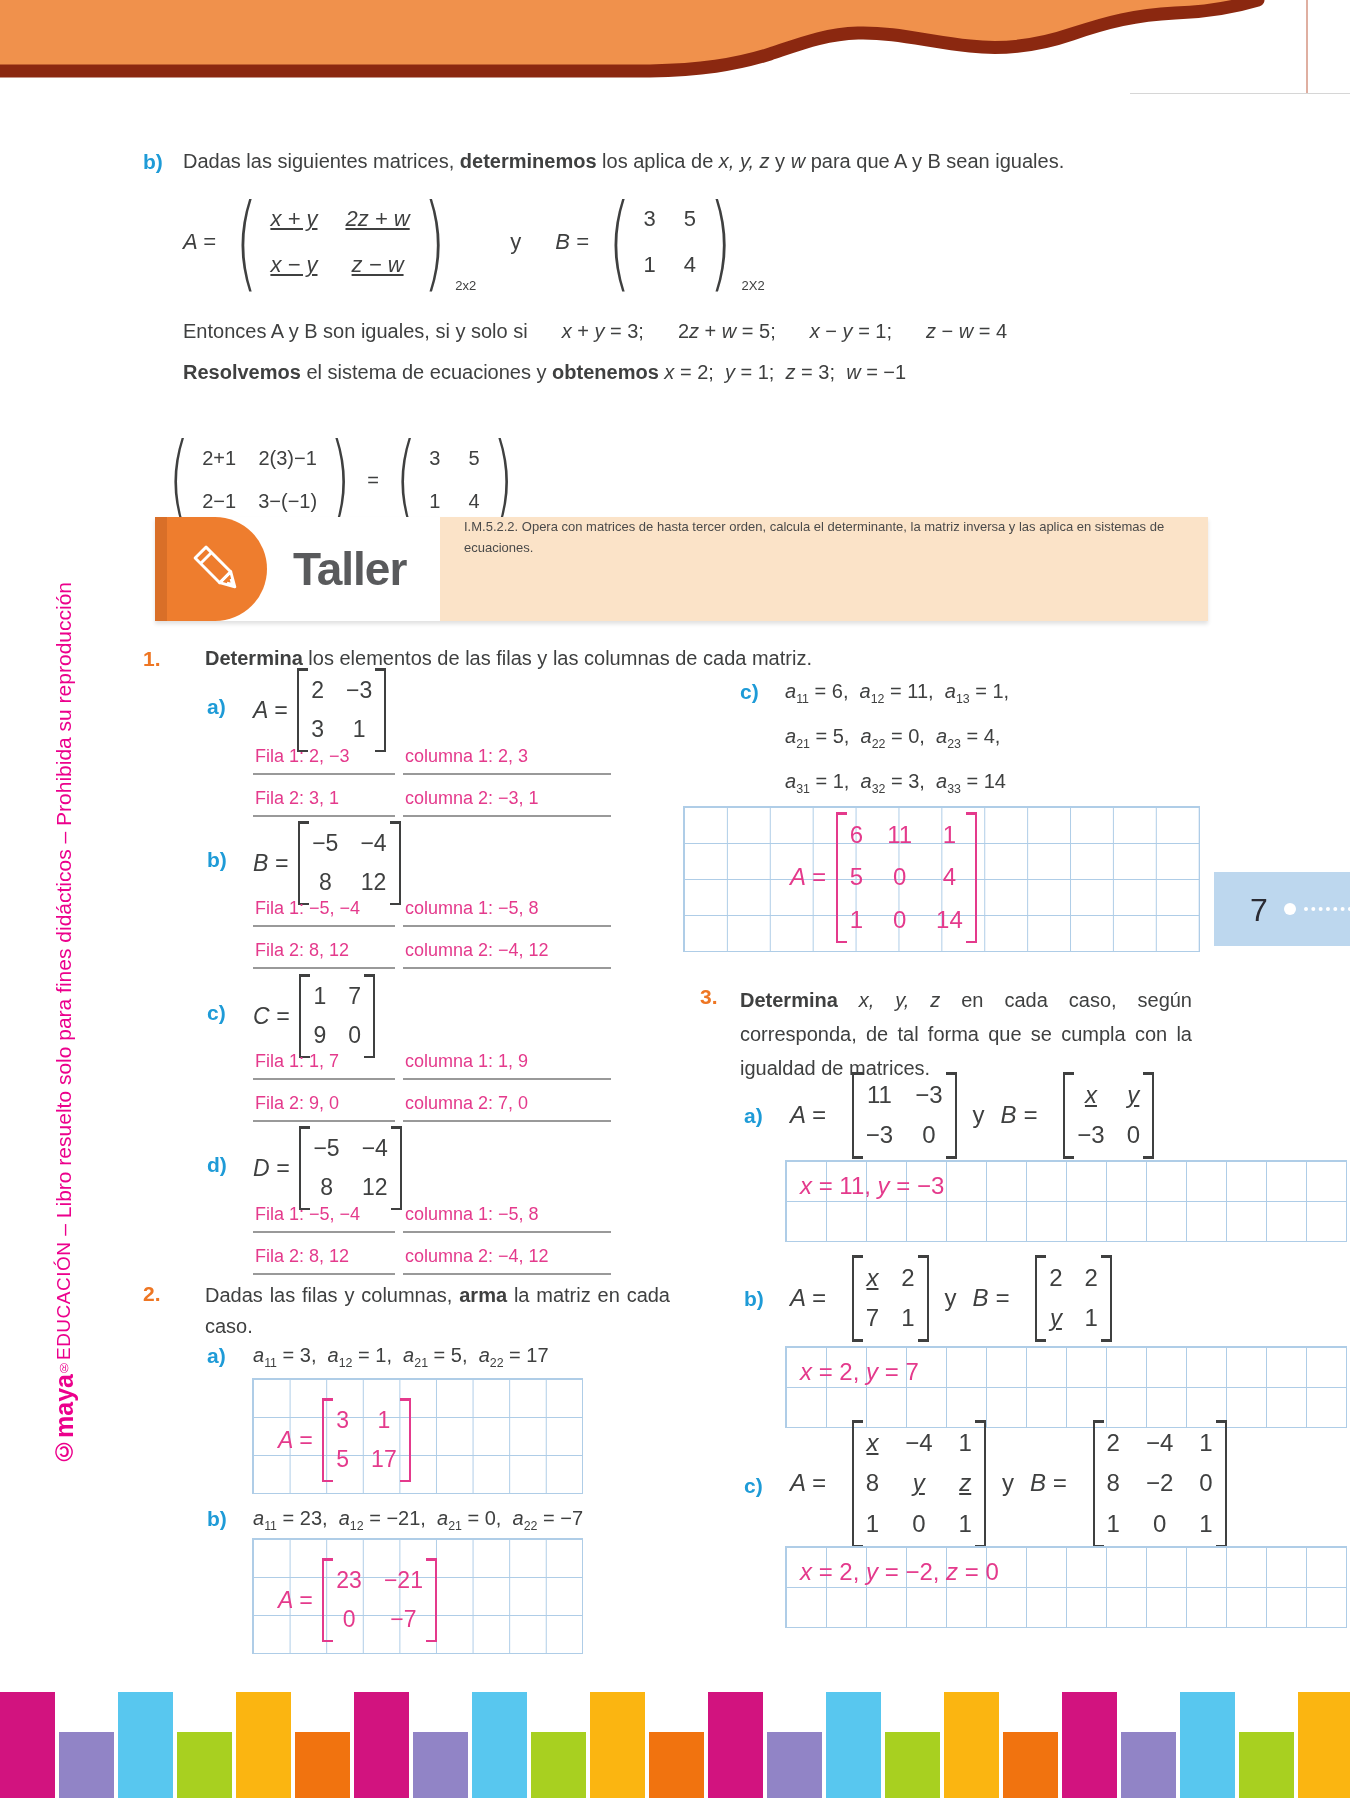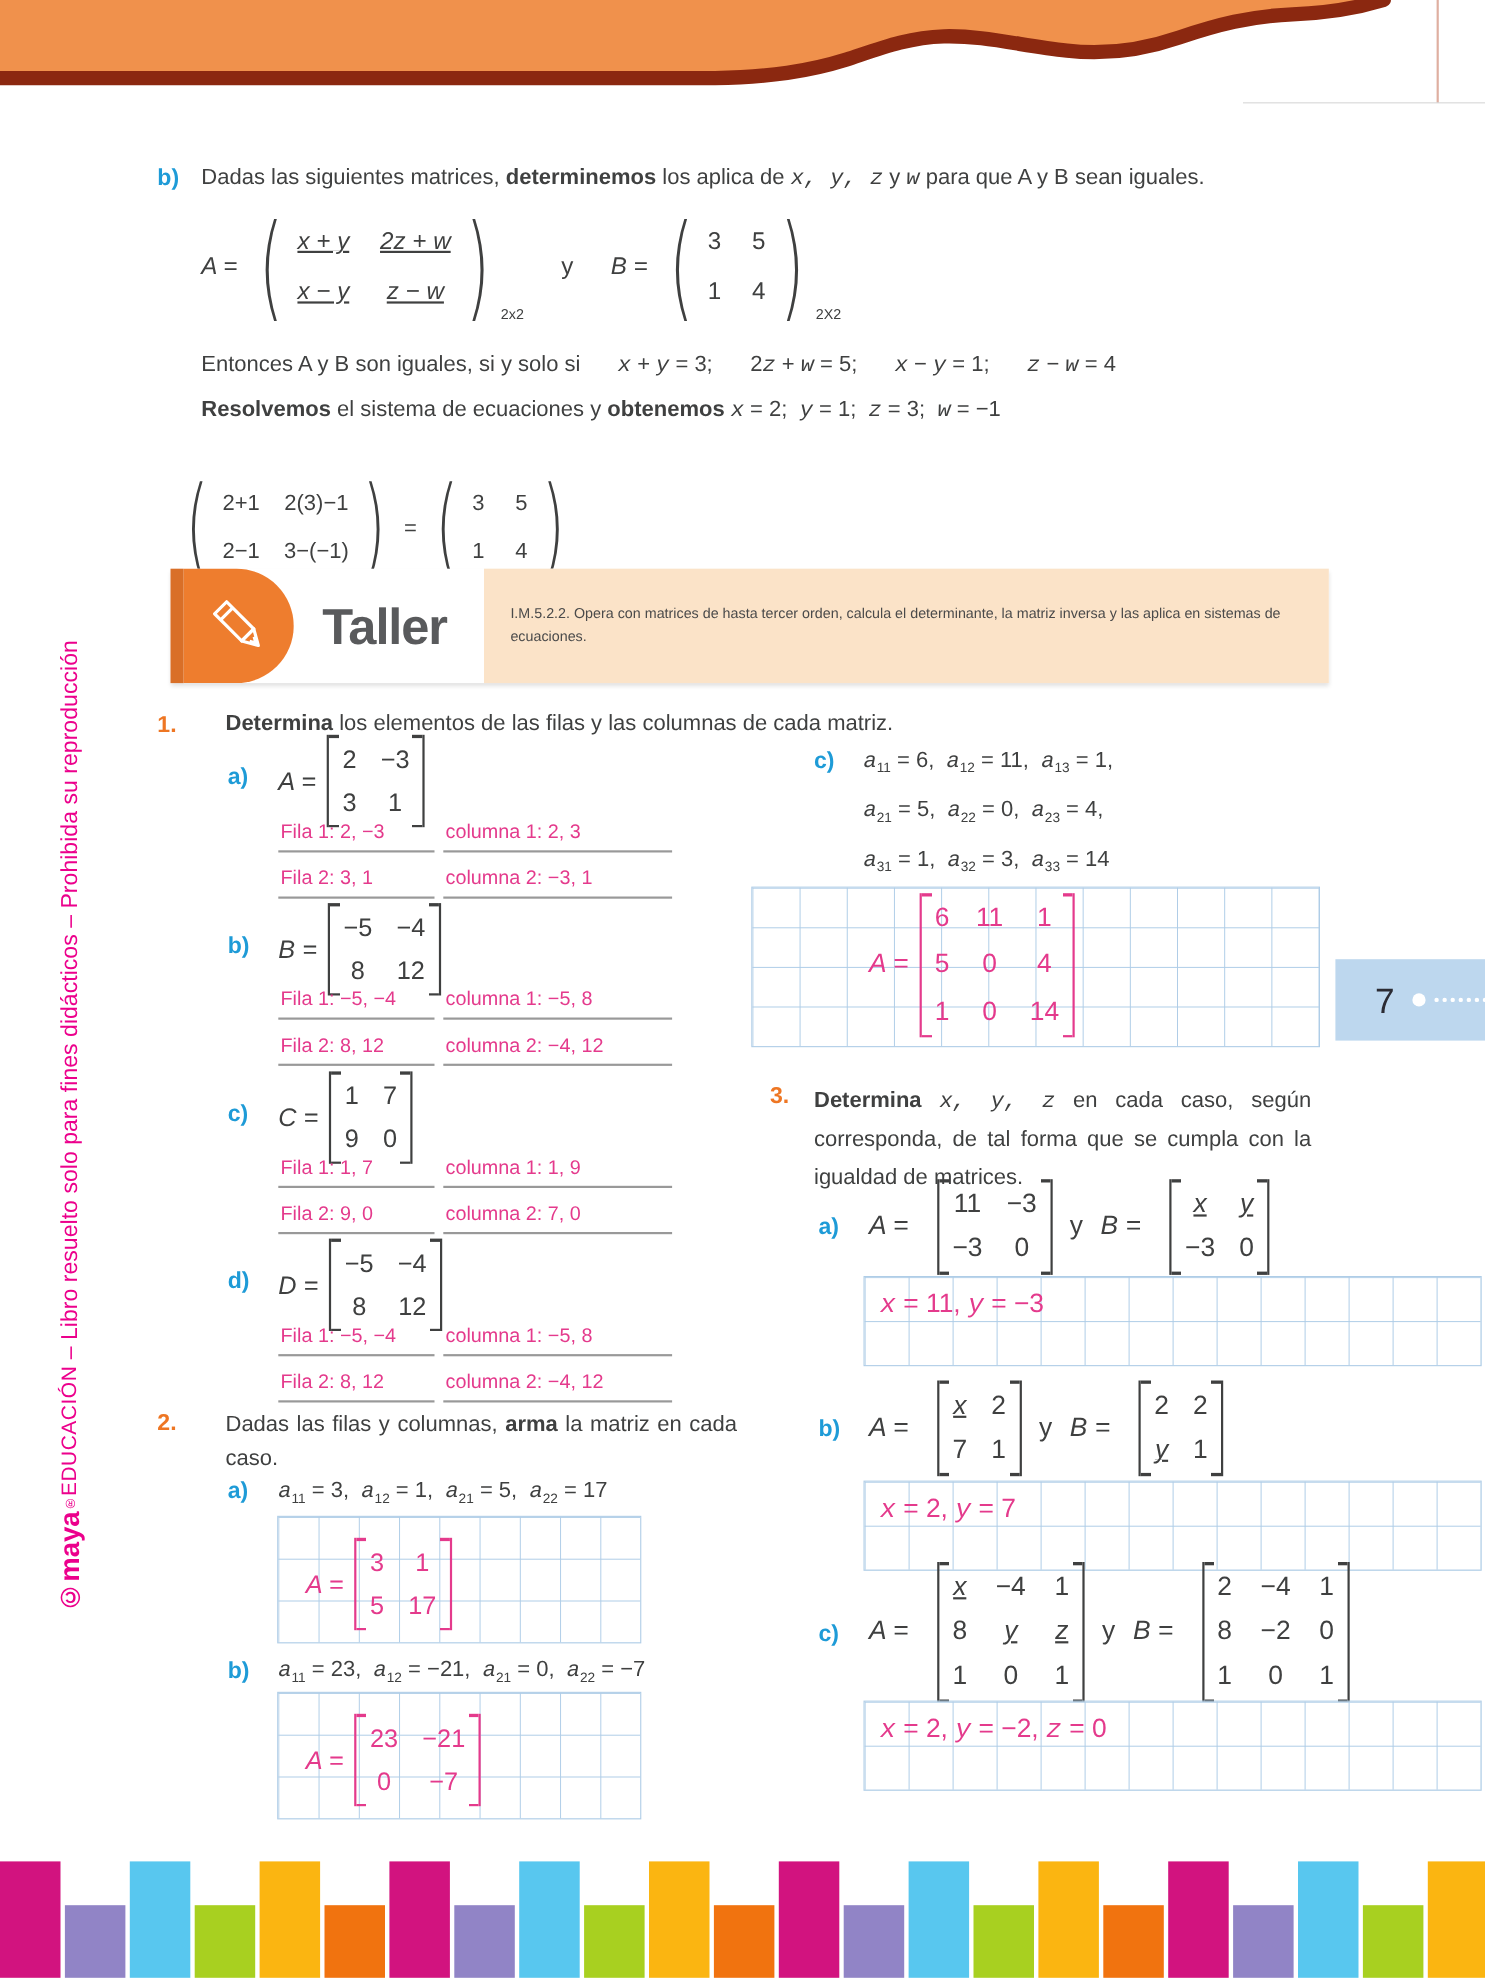--- a/index.html
+++ b/index.html
@@ -5,21 +5,21 @@
   :root{
     --blue:#1E9BD7; --orange:#EE7623; --pink:#E43A8C; --magenta:#EC008C;
     --gridline:#AFCDE7; --peach:#FBE3C8; --tallerorange:#EE7D2E;
     --bannerorange:#F0914C; --maroon:#8B2810; --tabblue:#BDD7EE;
     --ink:#3F4040; --linegray:#999999;
   }
   html,body{margin:0;padding:0;background:#e8e8e8;}
   .page{position:relative;width:1350px;height:1800px;background:#fff;overflow:hidden;
         font-family:"Liberation Sans",sans-serif;color:var(--ink);line-height:1.35;margin:0 auto;}
   .abs{position:absolute;}
-  b{font-weight:700;} i{font-style:italic;font-family:Liberation Mono, monospace;}
+  b{font-weight:700;} i{font-style:italic;}
   sub{font-size:.62em;line-height:0;}
 
   
   .banner{position:absolute;left:0;top:0;}
   .crease-v{position:absolute;left:1306px;top:0;width:2px;height:93px;background:rgba(196,110,84,.55);}
   .crease-h{position:absolute;left:1130px;top:93px;width:220px;height:1px;background:rgba(120,120,120,.30);}
 
   
   .sidebar{position:absolute;left:48px;top:408px;width:36px;height:1058px;
            writing-mode:vertical-rl;transform:rotate(180deg);color:var(--magenta);
@@ -51,21 +51,21 @@
   .mcell.it{font-style:italic;text-decoration:underline;}
 
   
   .taller{position:absolute;left:155px;top:517px;width:1053px;height:104px;background:#fff;
           box-shadow:0 3px 4px rgba(0,0,0,.12);display:flex;align-items:stretch;}
   .taller-bar{width:12px;background:#D96F28;}
   .taller-d{width:100px;background:var(--tallerorange);border-radius:6px 999px 999px 6px;
             display:flex;align-items:center;justify-content:center;}
   .taller-title{align-self:center;margin-left:26px;font-size:46px;font-weight:700;color:#595A5C;letter-spacing:-1px;}
   .taller-peach{position:absolute;left:285px;top:0;right:0;bottom:0;background:var(--peach);
-            display:flex;flex-direction:column;justify-content:center;padding:0 24px;font-size:13px;color:#4A4A4A;line-height:1.6;}
+            display:flex;flex-direction:row;justify-content:center;padding:0 24px;font-size:13px;color:#4A4A4A;line-height:1.6;}
 
   
   .ans-row{display:flex;width:358px;gap:8px;color:var(--pink);font-size:18px;}
   .seg{border-bottom:2px solid var(--linegray);padding:0 2px 5px 2px;white-space:nowrap;}
   .seg1{flex:0 0 138px;} .seg2{flex:1;}
 
   
   .grid{position:absolute;border:1px solid var(--gridline);
         background-image:linear-gradient(to right,var(--gridline) 1px,transparent 1px),
                          linear-gradient(to bottom,var(--gridline) 1px,transparent 1px);}

